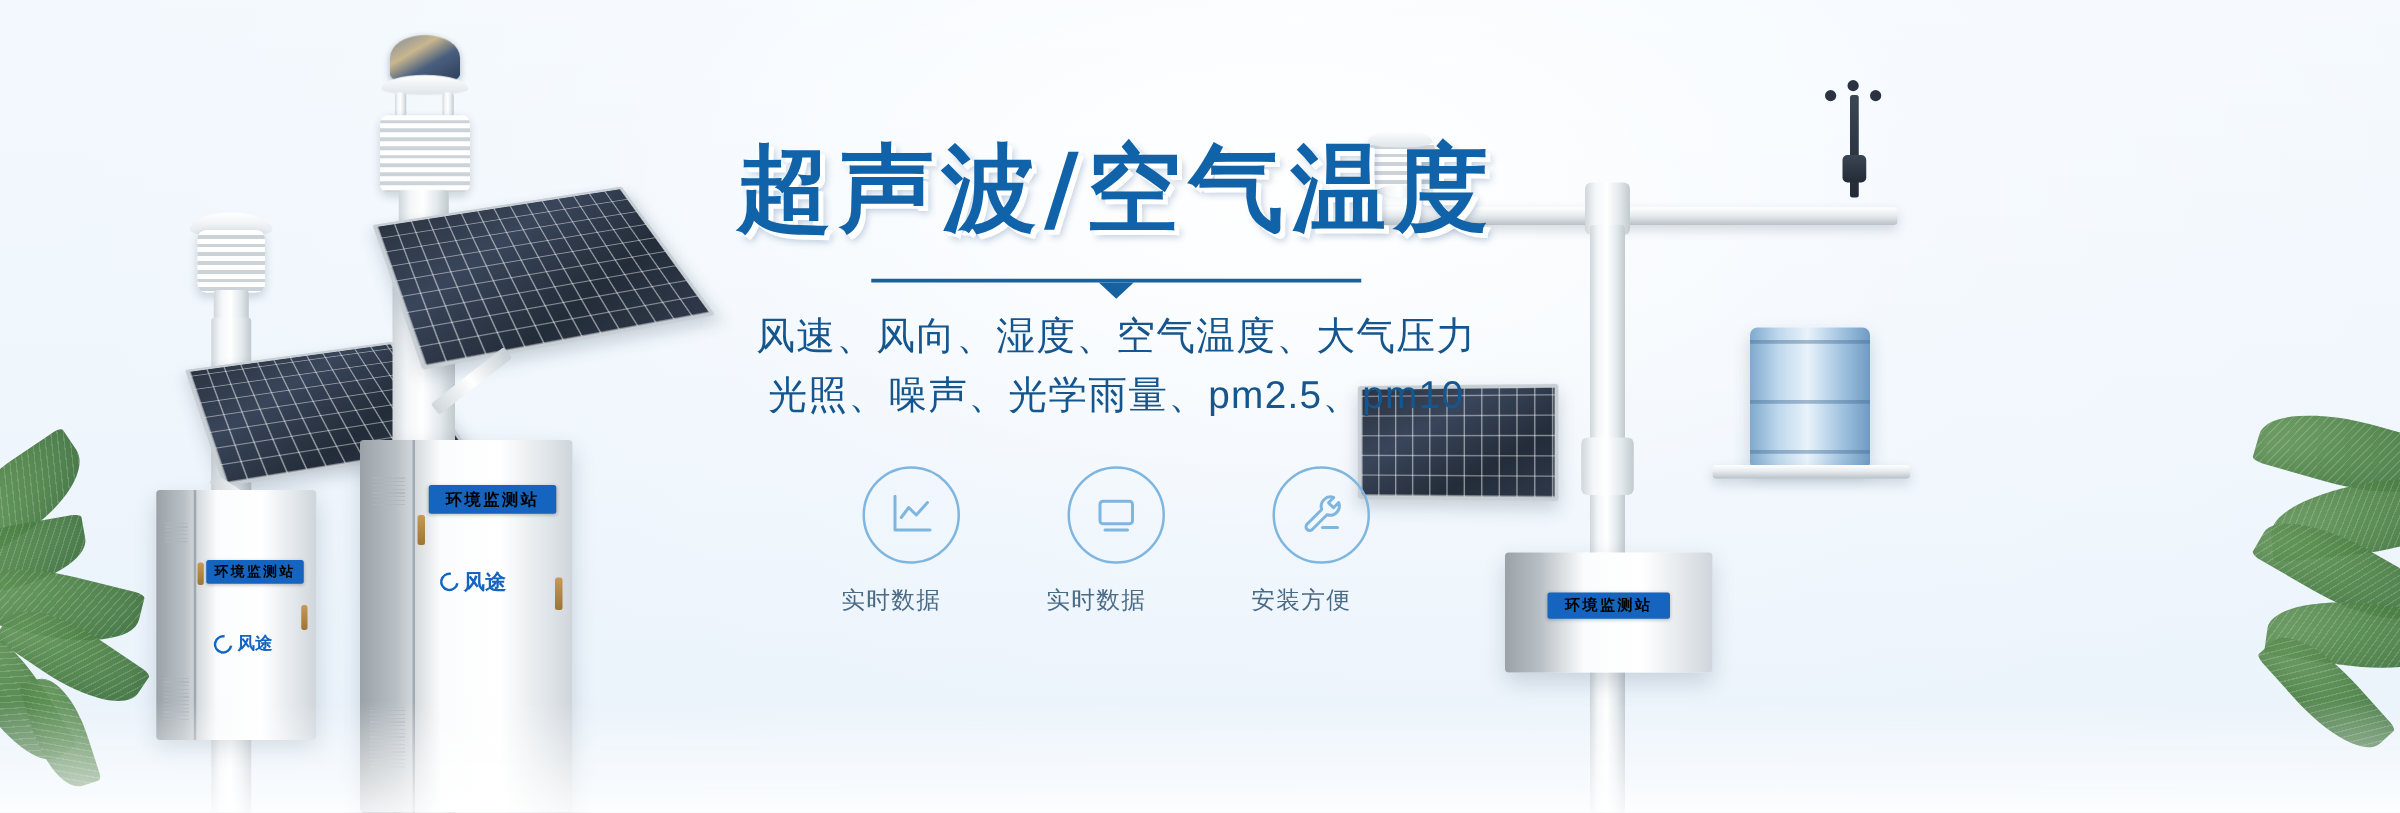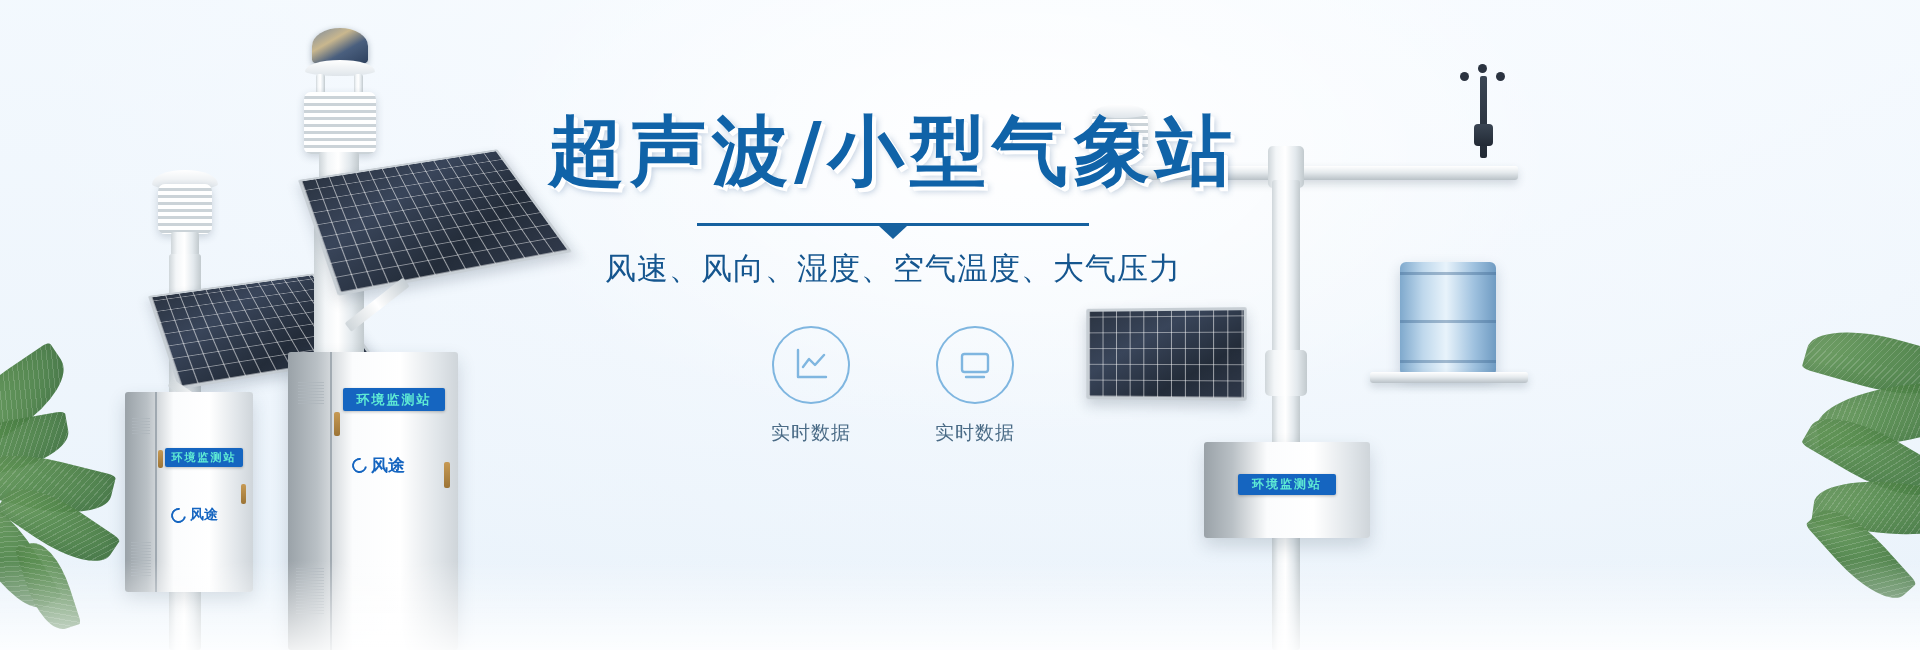--- a/index.html
+++ b/index.html
@@ -56,21 +56,21 @@
     border:3px solid #c7ced4;border-radius:2px;
     box-shadow:0 6px 14px rgba(40,60,80,.22);
   }
   .cabinet{
     position:absolute;
     background:linear-gradient(90deg,#9aa2a8 0%,#b9c0c5 17%,#fbfcfd 38%,#ffffff 66%,#e0e5e9 88%,#cfd5da 100%);
     border-radius:3px;
     box-shadow:0 8px 18px rgba(40,60,80,.18);
   }
   .cab-label{
-    position:absolute;background:#1565c0;color:#5eead4;
+    position:absolute;background:#1565c0;color:#000000;
     display:flex;align-items:center;justify-content:center;
     letter-spacing:2px;font-weight:700;border-radius:2px;
     box-shadow:0 1px 3px rgba(0,0,0,.25);
   }
   .cab-brand{
     position:absolute;color:#1565c0;font-weight:700;
     display:flex;align-items:center;gap:4px;
   }
   .cab-brand .bmark{
     display:inline-block;width:15px;height:15px;border:2px solid #1565c0;
@@ -135,21 +135,21 @@
     border-top:13px solid #16619f;
   }
 
   .subline{
     font-size:31px;line-height:1.52;color:#15568f;letter-spacing:1px;white-space:nowrap;
   }
 
   .features{
     display:flex;justify-content:center;gap:52px;margin-top:34px;
   }
-  .feature{width:112px;text-align:center;font-family:Liberation Mono, monospace;}
+  .feature{width:112px;text-align:left;font-family:Liberation Mono, monospace;}
   .fcircle{
     width:78px;height:78px;margin:0 auto;border-radius:50%;
     border:2.5px solid #7fb6e0;display:flex;align-items:center;justify-content:center;
   }
   .fcircle svg{display:block;}
   .flabel{margin-top:16px;font-size:19px;color:#4a6b86;letter-spacing:1px;white-space:nowrap;}
 
   .ground-haze{
     position:absolute;left:0;right:0;bottom:0;height:90px;
     background:linear-gradient(180deg,rgba(255,255,255,0),rgba(255,255,255,.85));
@@ -262,28 +262,29 @@
     </div>
     <div class="arm" style="left:300px;top:322px;width:158px;height:11px;"></div>
 
     <div class="cabinet" style="left:134px;top:392px;width:166px;height:96px;">
       <div class="cab-label" style="left:34px;top:32px;width:98px;height:21px;font-size:12px;">环境监测站</div>
     </div>
   </div>
 
   <div class="content">
 
-    <div class="title">超声波/小型气象站</div>
+    <div class="title">超声波/空气温度</div>
 
     <div class="divider">
       <div class="rule"></div>
       <div class="caret"></div>
     </div>
 
     <div class="subline">风速、风向、湿度、空气温度、大气压力</div>
+    <div class="subline">光照、噪声、光学雨量、pm2.5、pm10</div>
 
     <div class="features">
 
       <div class="feature">
         <div class="fcircle">
           <svg width="42" height="42" viewBox="0 0 42 42" fill="none" stroke="#7fb6e0" stroke-width="2.4" stroke-linecap="round" stroke-linejoin="round">
             <polyline points="8,6 8,33 36,33"></polyline>
             <polyline points="13,23 19,15 25,21 34,11"></polyline>
           </svg>
         </div>
@@ -294,18 +295,27 @@
       <div class="feature">
         <div class="fcircle">
           <svg width="42" height="42" viewBox="0 0 42 42" fill="none" stroke="#7fb6e0" stroke-width="2.4" stroke-linecap="round" stroke-linejoin="round">
             <rect x="8" y="10" width="26" height="18" rx="2.5"></rect>
             <line x1="12" y1="33" x2="30" y2="33"></line>
           </svg>
         </div>
         <div class="flabel">实时数据</div>
       </div>
 
+      <div class="feature">
+        <div class="fcircle">
+          <svg width="42" height="42" viewBox="0 0 42 42" fill="none" stroke="#7fb6e0" stroke-width="2.4" stroke-linecap="round" stroke-linejoin="round">
+            <path d="M31 7a7.5 7.5 0 0 0-9.6 9.6L10 28a3 3 0 1 0 4.2 4.2l11.4-11.4A7.5 7.5 0 0 0 35 11l-4.2 4.2-4-4L31 7z"></path>
+            <line x1="22" y1="31" x2="34" y2="31"></line>
+          </svg>
+        </div>
+        <div class="flabel">安装方便</div>
+      </div>
 
     </div>
   </div>
 
   <div class="ground-haze"></div>
 </div>
 
 </body></html>

